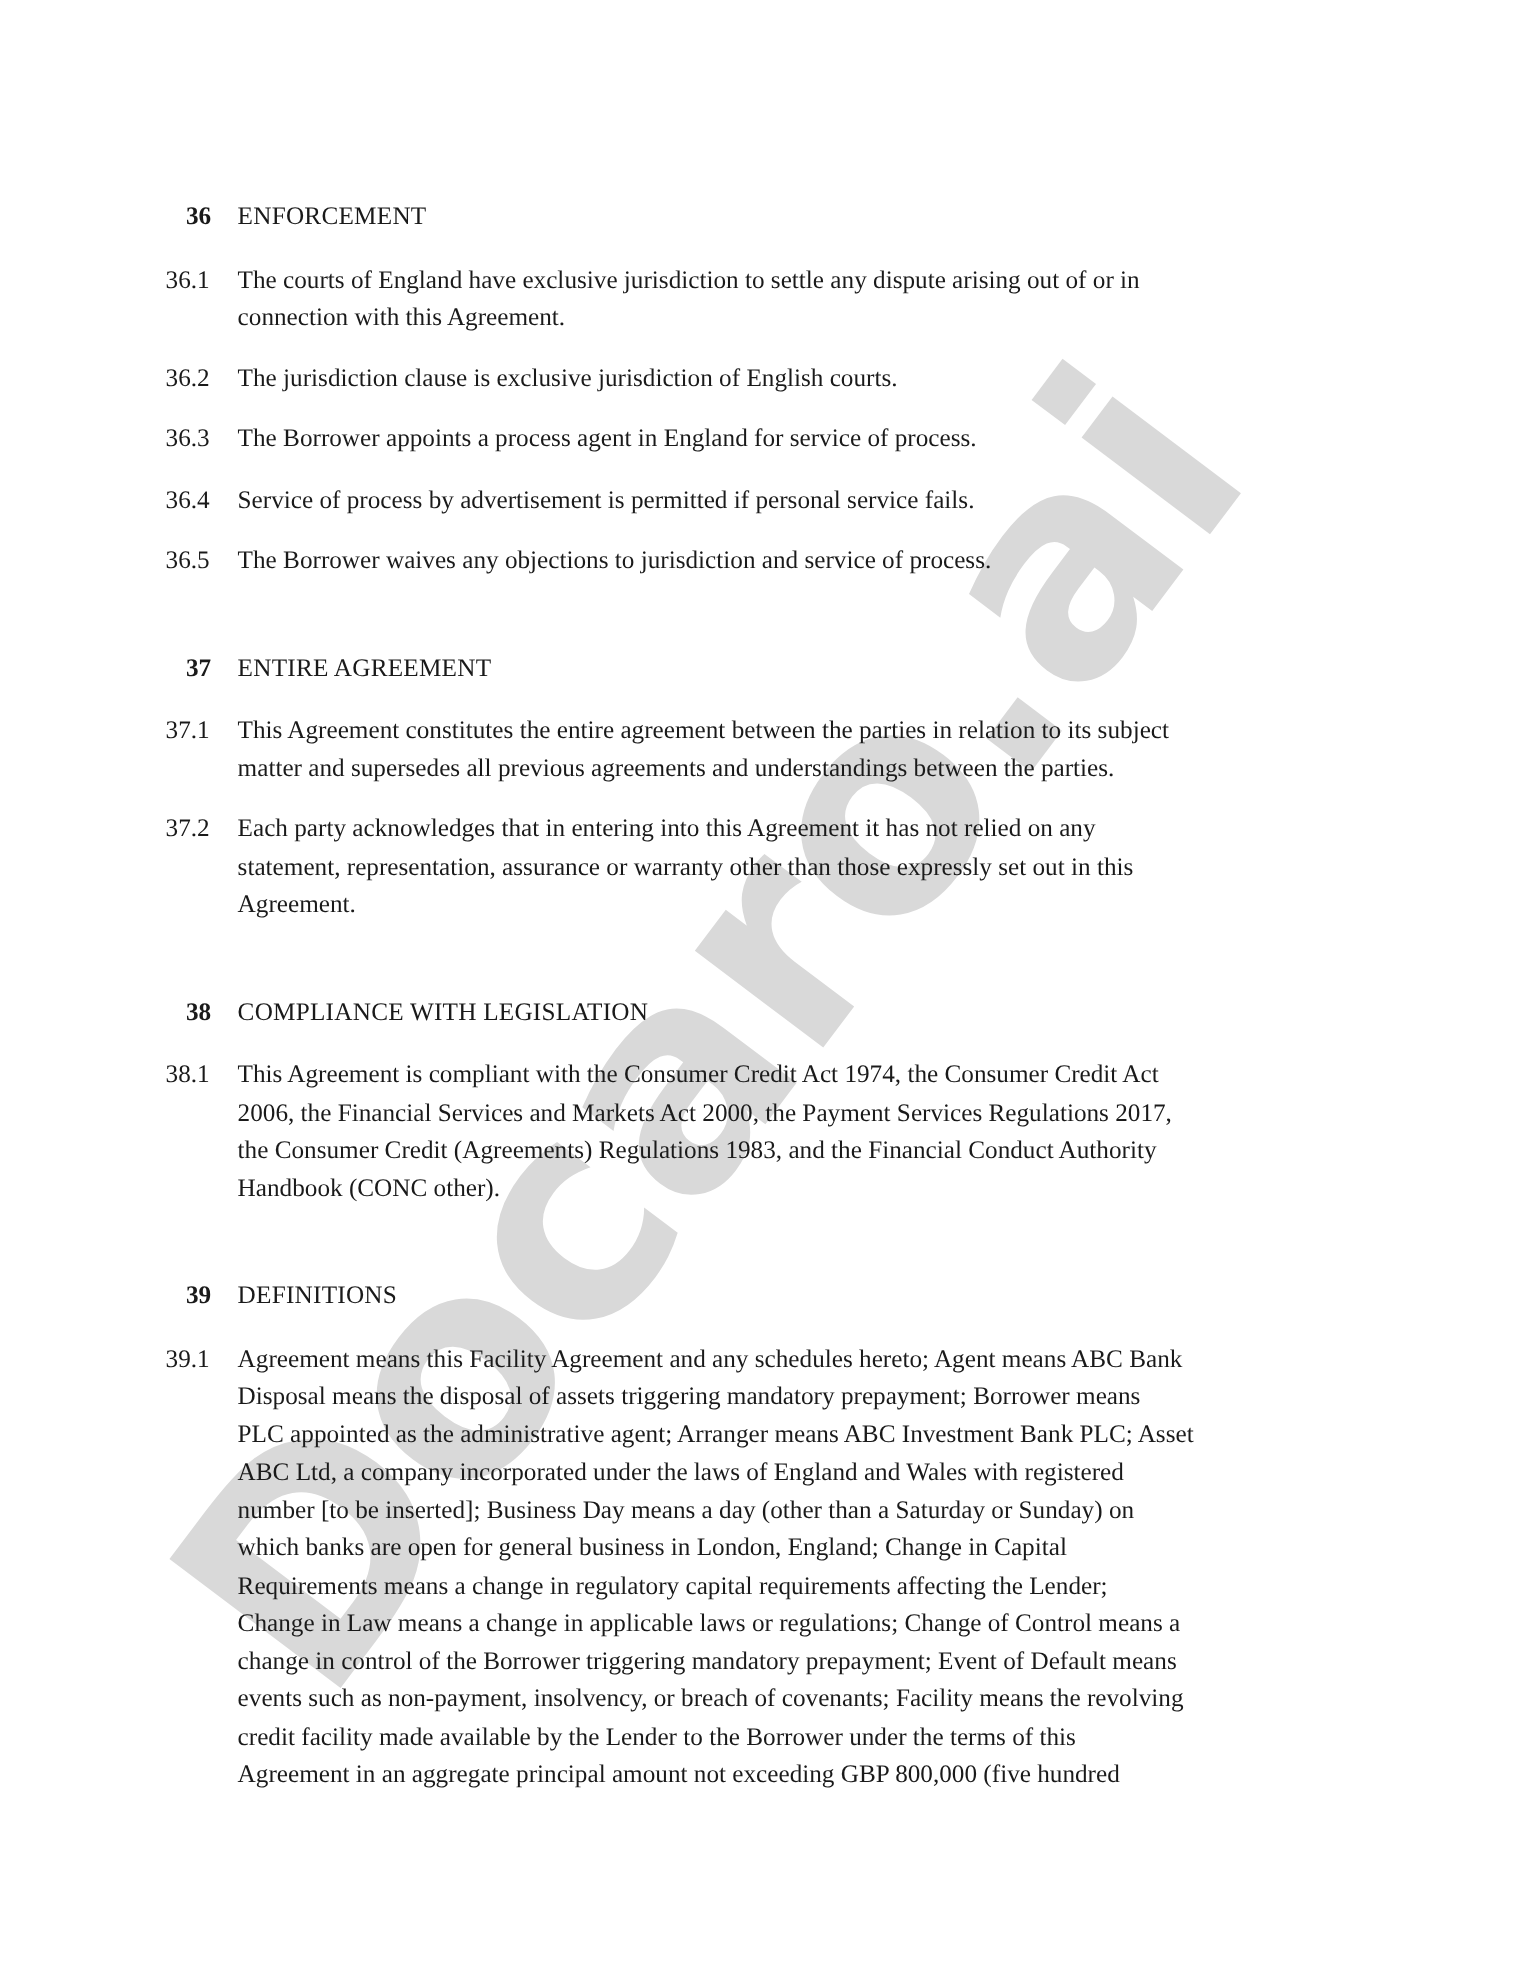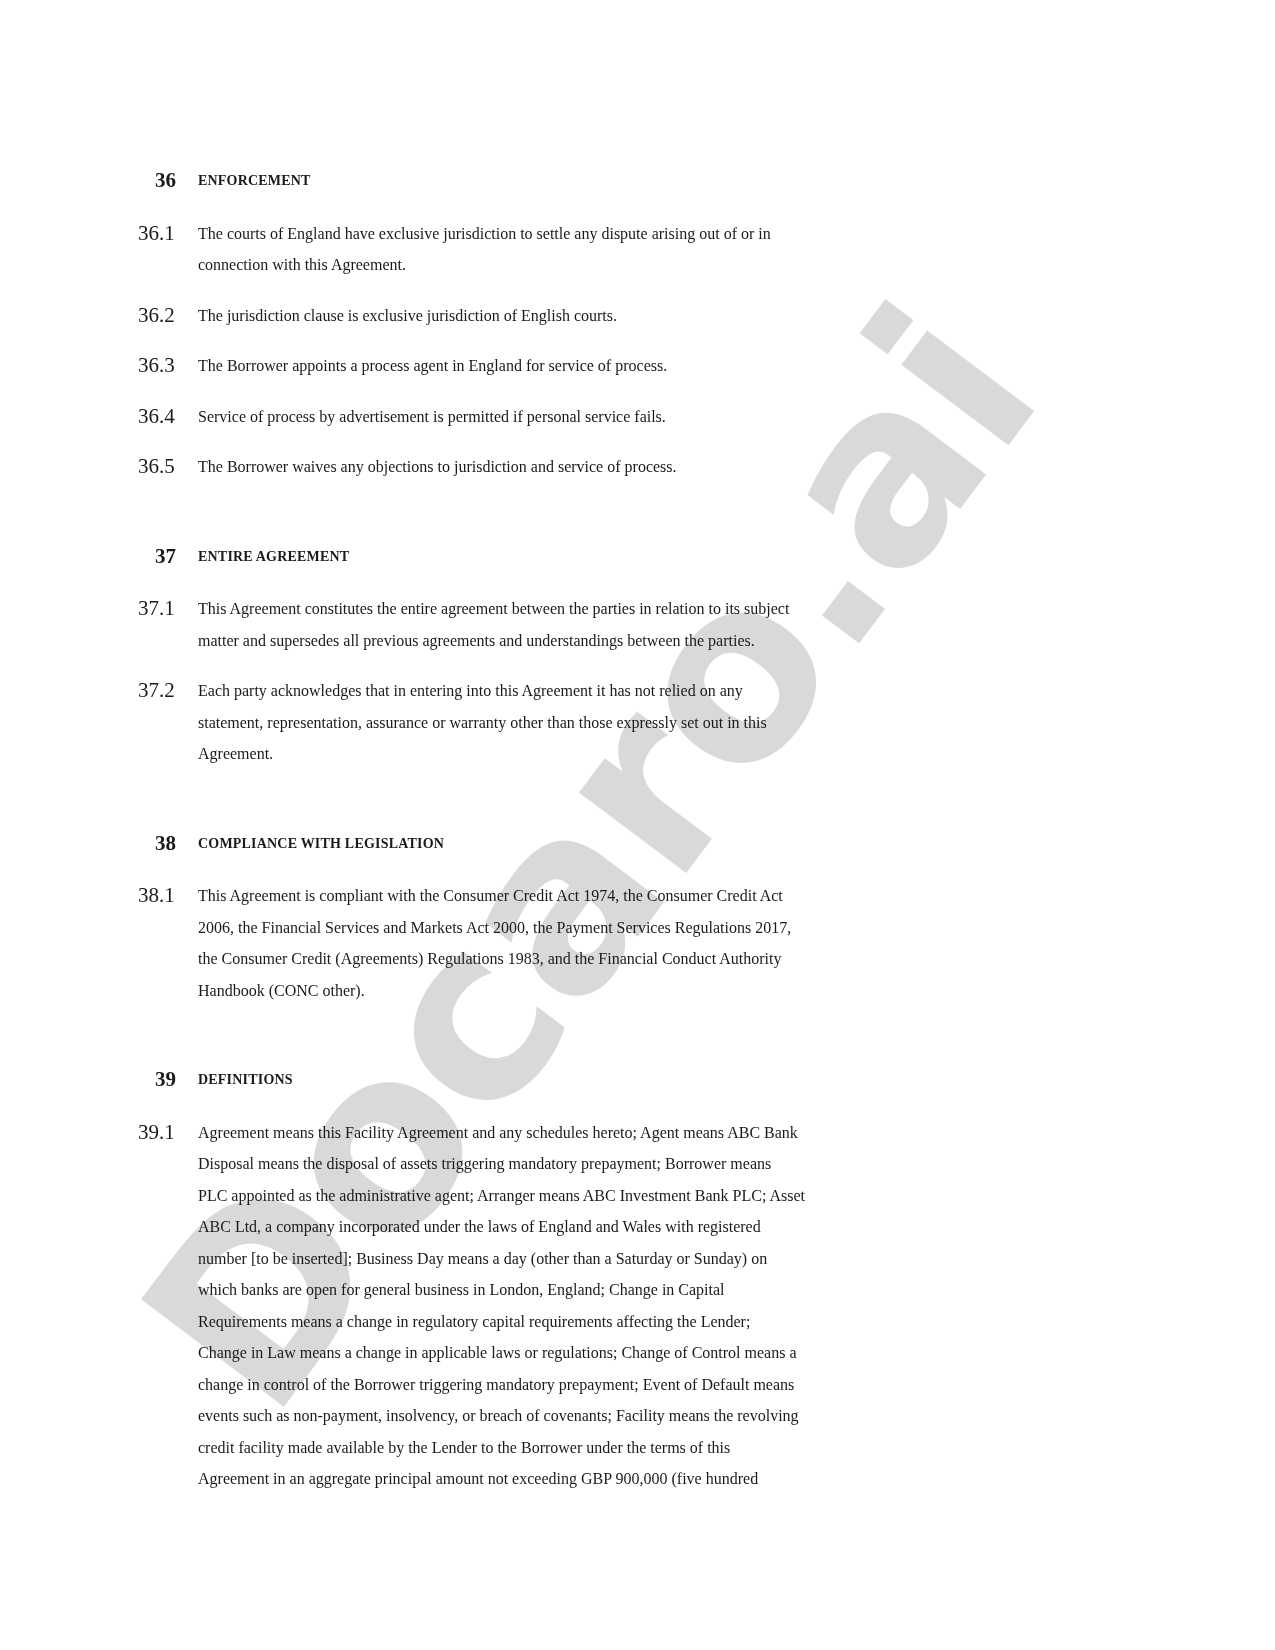--- a/index.html
+++ b/index.html
@@ -34,27 +34,27 @@
   .section:first-child{margin-top:0;}
   .row{display:flex;align-items:flex-start;}
   .num{
     flex:0 0 60px;
     box-sizing:border-box;
     font-size:21px;line-height:31.5px;
   }
   .heading{margin-bottom:21px;}
   .heading .num{font-weight:700;padding-left:17px;}
   .heading .title{
-    font-weight:700;font-size:14px;line-height:31.5px;
+    font-weight:400;font-size:21px;line-height:31.5px;
     letter-spacing:0.2px;
   }
   .clause{margin-bottom:19px;}
   .clause-text{min-width:0;}
   .line{
-    font-size:16px;line-height:31.5px;
+    font-size:21px;line-height:31.5px;
     white-space:nowrap;
   }
   .line b{font-weight:400;}
 </style>
 </head>
 <body>
 
 <div class="page">
   <div class="watermark" style="color: rgb(217, 217, 217);">Docaro.ai</div>
   <div class="content" id="doc-content">
@@ -143,18 +143,18 @@
             <div class="line"><b>Disposal</b> means the disposal of assets triggering mandatory prepayment; <b>Borrower</b> means</div>
             <div class="line">PLC appointed as the administrative agent; <b>Arranger</b> means ABC Investment Bank PLC; <b>Asset</b></div>
             <div class="line">ABC Ltd, a company incorporated under the laws of England and Wales with registered</div>
             <div class="line">number [to be inserted]; <b>Business Day</b> means a day (other than a Saturday or Sunday) on</div>
             <div class="line">which banks are open for general business in London, England; <b>Change in Capital</b></div>
             <div class="line"><b>Requirements</b> means a change in regulatory capital requirements affecting the Lender;</div>
             <div class="line"><b>Change in Law</b> means a change in applicable laws or regulations; <b>Change of Control</b> means a</div>
             <div class="line">change in control of the Borrower triggering mandatory prepayment; <b>Event of Default</b> means</div>
             <div class="line">events such as non-payment, insolvency, or breach of covenants; <b>Facility</b> means the revolving</div>
             <div class="line">credit facility made available by the Lender to the Borrower under the terms of this</div>
-            <div class="line">Agreement in an aggregate principal amount not exceeding GBP 900,000 (five hundred</div>
+            <div class="line">Agreement in an aggregate principal amount not exceeding GBP 800,000 (five hundred</div>
           </div>
         </div>
       </div>
     </div>
 </div>
 
 </body></html>

